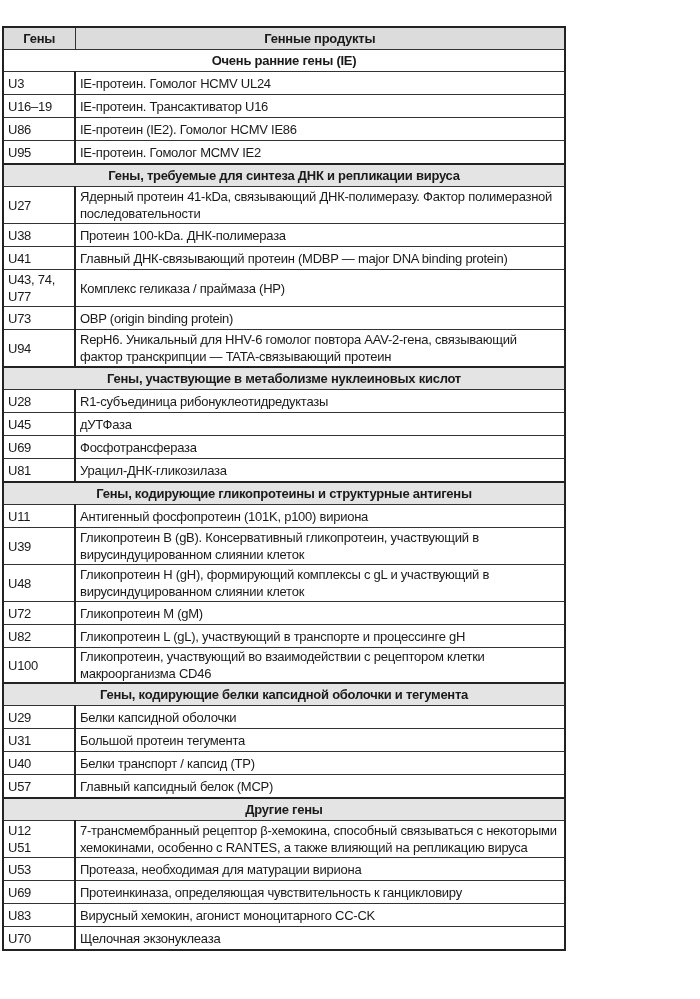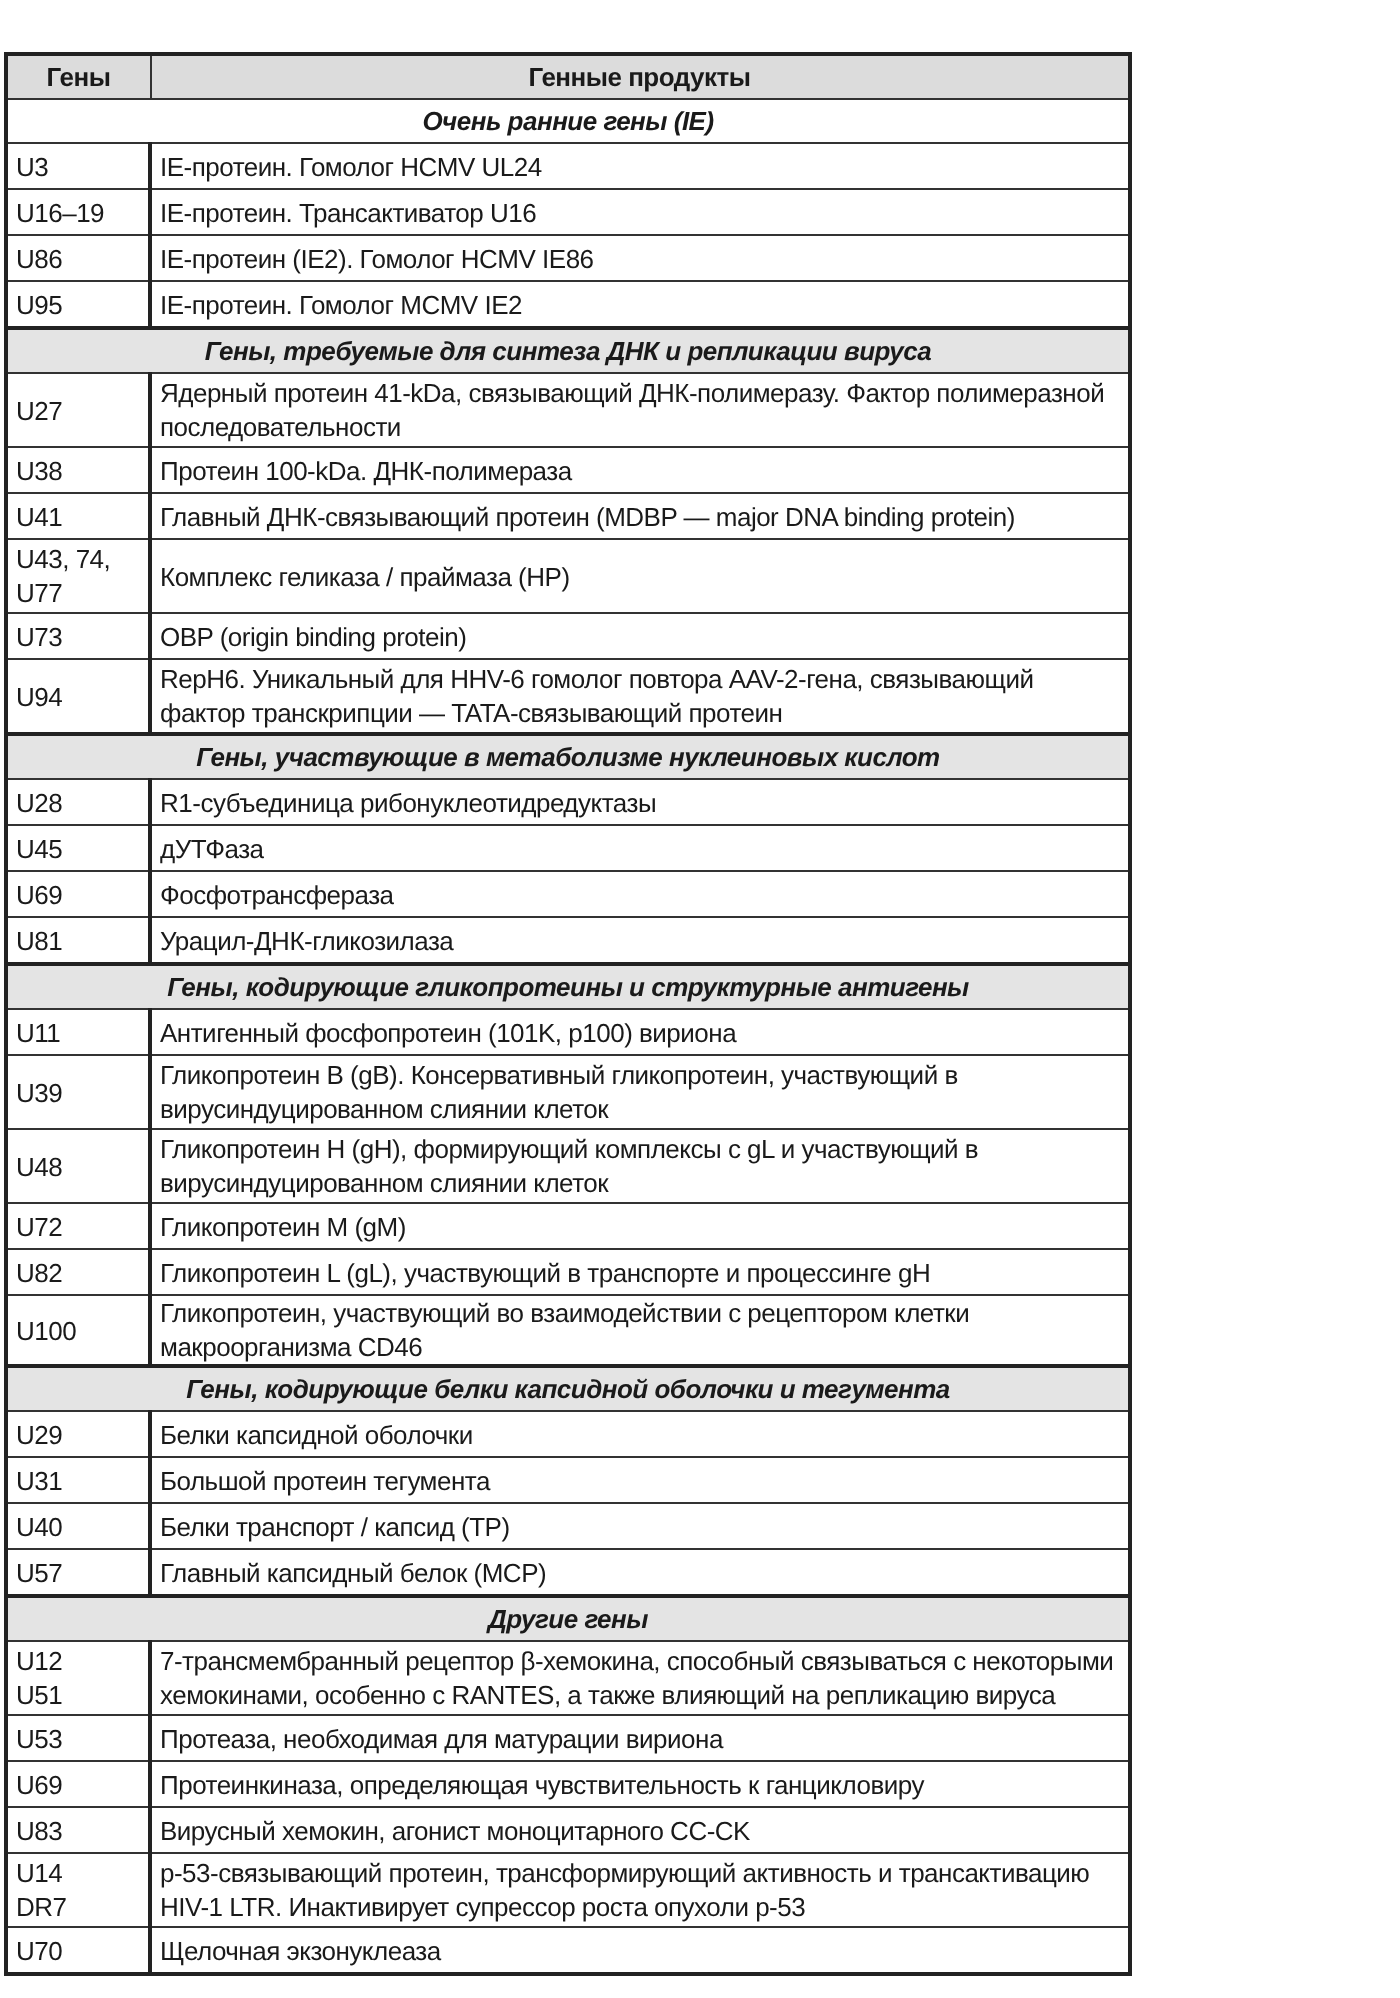--- a/index.html
+++ b/index.html
@@ -37,21 +37,20 @@
       text-align: center;
     }
     th.col-gene { width: 62px; }
     tr.section td {
       background: #e4e4e4;
       font-weight: bold;
       text-align: center;
       height: 21px;
       border-top: 2px solid #222;
       border-bottom: 1px solid #333;
-      font-style: italic;
     }
     tr.section.first td { background: #ffffff; border-top: 1px solid #333; }
     tr.row td { height: 22px; }
     tr.row.tall td { height: 36px; }
     td.gene { text-align: left; white-space: pre-line; width: 62px; border-right: 2px solid #222 !important; }
     td.prod { text-align: left; margin-left: 26px; }
   </style>
 </head>
 <body>
 
@@ -190,23 +189,18 @@
         <td class="prod">Протеаза, необходимая для матурации вириона</td>
       </tr>
       <tr class="row">
         <td class="gene">U69</td>
         <td class="prod">Протеинкиназа, определяющая чувствительность к ганцикловиру</td>
       </tr>
       <tr class="row">
         <td class="gene">U83</td>
         <td class="prod">Вирусный хемокин, агонист моноцитарного CC-CK</td>
       </tr>
-      <tr class="row tall">
-        <td class="gene">U14
-DR7</td>
-        <td class="prod">p-53-связывающий протеин, трансформирующий активность и трансактивацию HIV-1 LTR. Инактивирует супрессор роста опухоли p-53</td>
-      </tr>
       <tr class="row">
         <td class="gene">U70</td>
         <td class="prod">Щелочная экзонуклеаза</td>
       </tr>
     </tbody>
 </table>
 
 </body></html>

